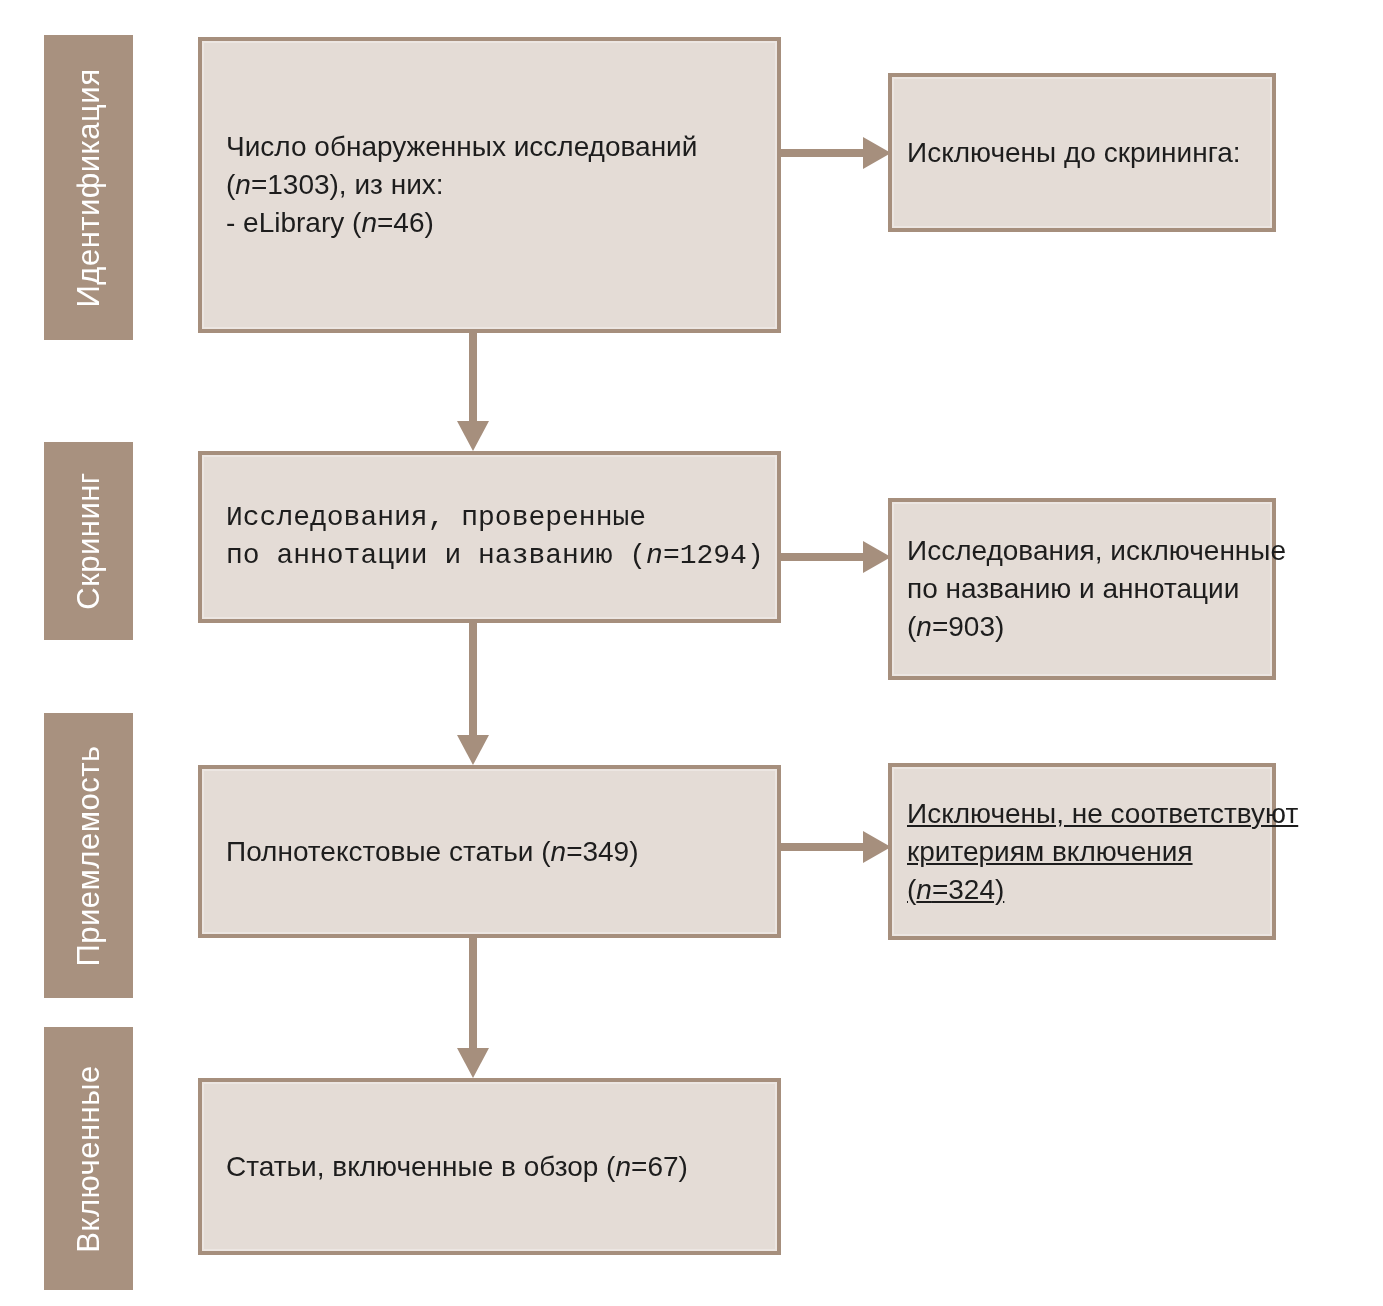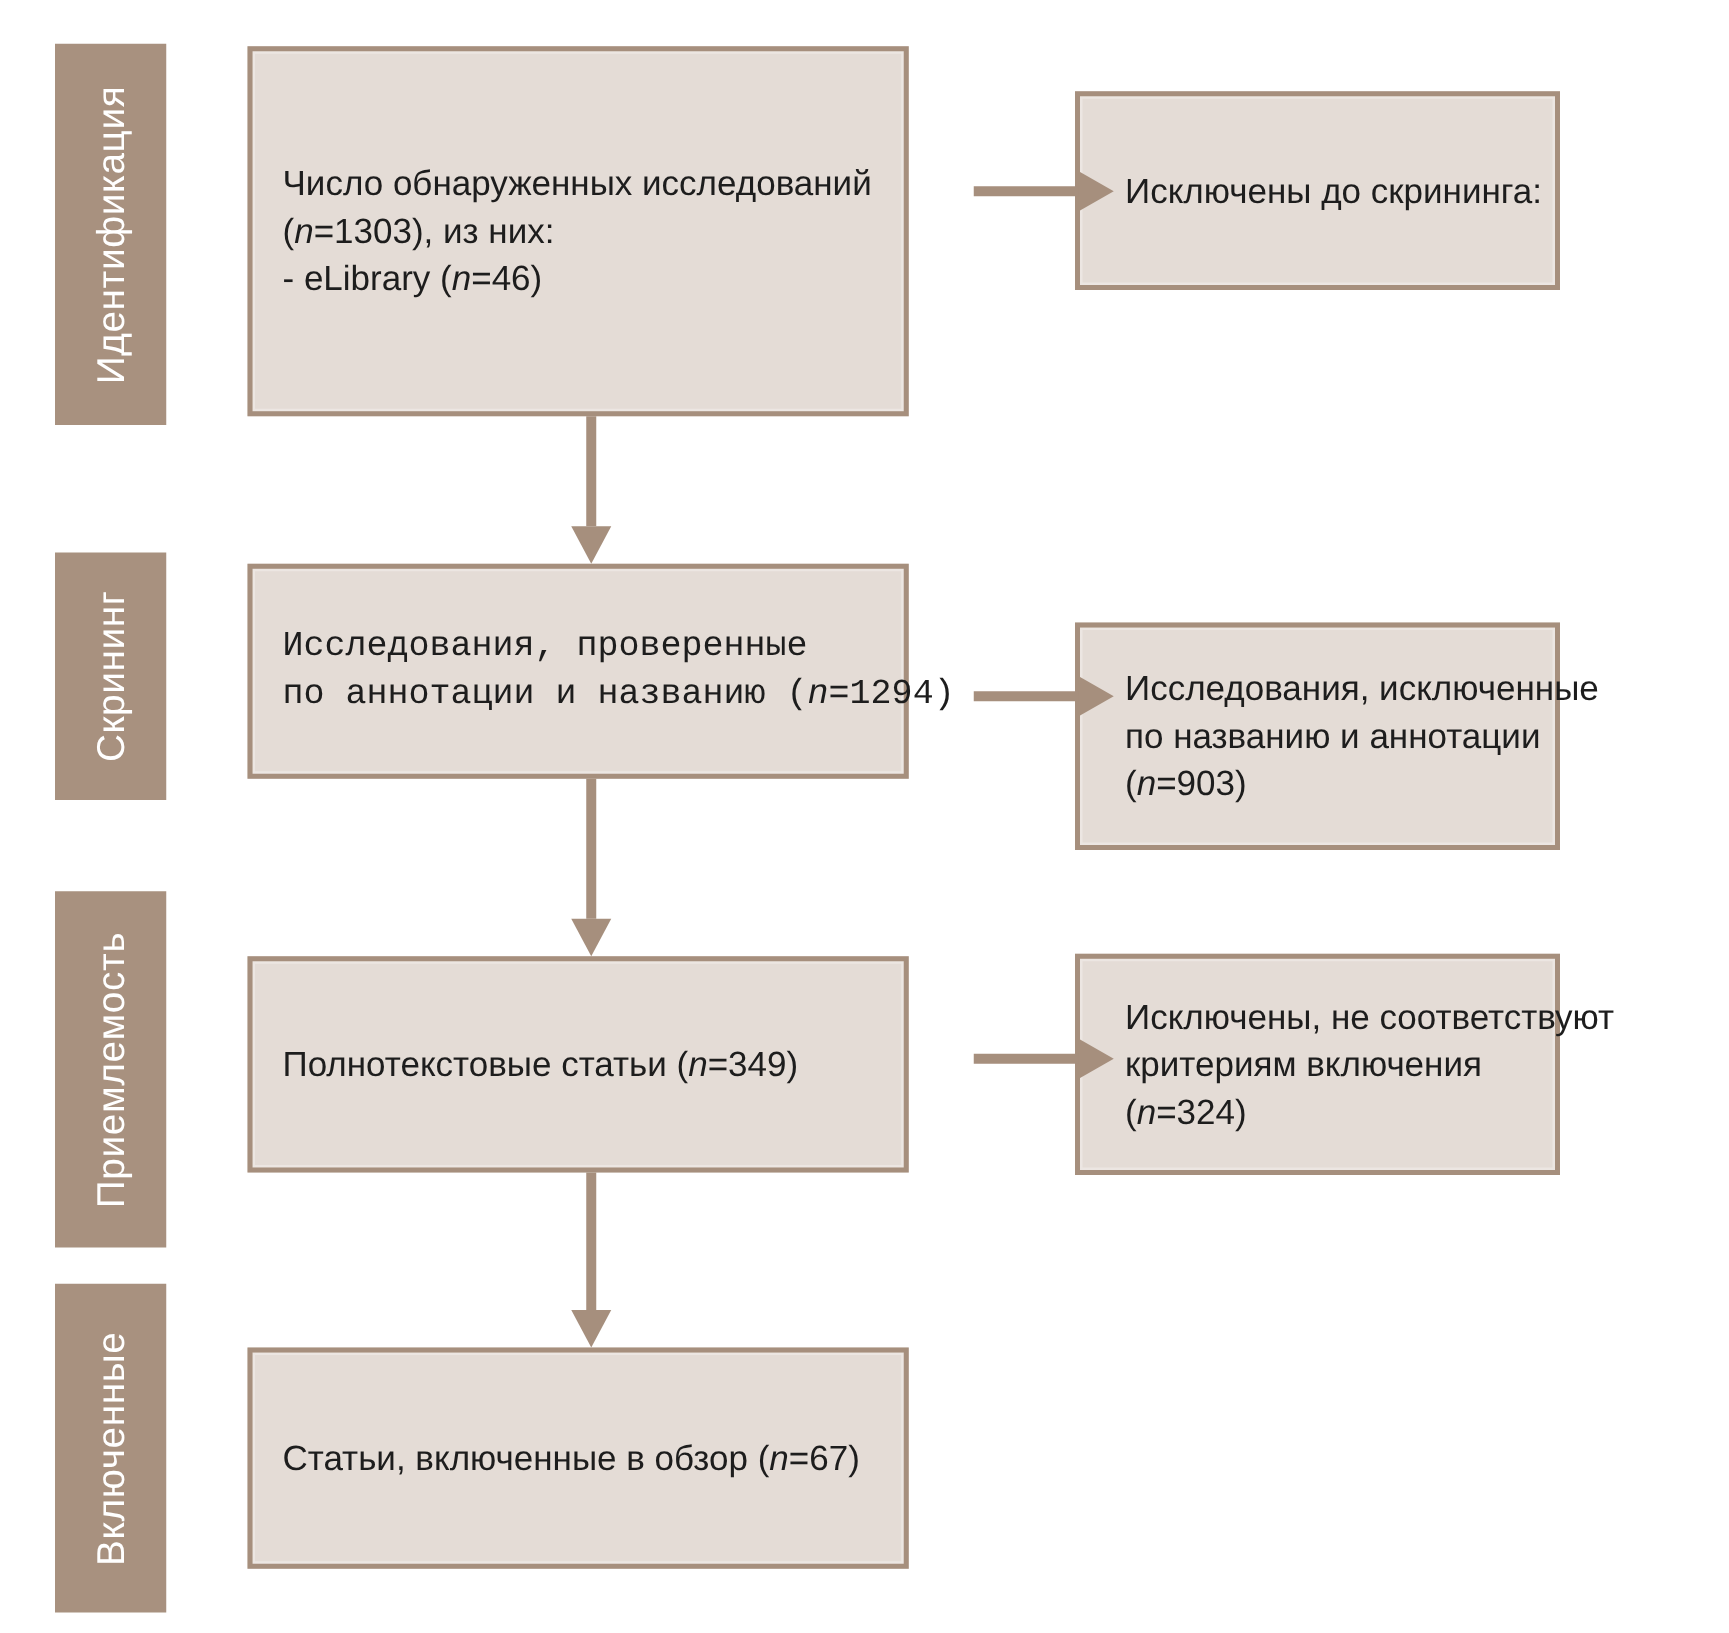--- a/index.html
+++ b/index.html
@@ -33,29 +33,29 @@
     background: #e4dcd6;
     border: 4px solid #a68f7d;
     box-sizing: border-box;
     box-shadow: inset 0 0 0 2px rgba(255,255,255,0.30);
     display: flex;
     flex-direction: column;
     justify-content: center;
     font-size: 28px;
     line-height: 38px;
   }
-  .box.main { left: 198px; width: 529px; padding-left: 24px; padding-right: 12px; }
-  .box.side { left: 860px; width: 388px; padding-left: 36px; padding-right: 12px; }
+  .box.main { left: 198px; width: 583px; padding-left: 24px; padding-right: 12px; }
+  .box.side { left: 888px; width: 388px; padding-left: 15px; padding-right: 12px; }
   .m1 { top: 37px;   height: 296px; }
   .m2 { top: 451px;  height: 172px; font-family: Liberation Mono, monospace; }
   .m3 { top: 765px;  height: 173px; }
   .m4 { top: 1078px; height: 177px; }
   .r1 { top: 73px;   height: 159px; }
   .r2 { top: 450px;  height: 182px; margin-top: 48px; }
-  .r3 { top: 763px;  height: 177px; }
+  .r3 { top: 763px;  height: 177px; text-decoration: underline; }
   .s1 { top: 35px;   height: 305px; }
   .s2 { top: 442px;  height: 198px; }
   .s3 { top: 713px;  height: 285px; }
   .s4 { top: 1027px; height: 263px; }
   .arrow-line { position: absolute; background: #a68f7d; }
   .head-right {
     position: absolute; width: 0; height: 0;
     border-top: 16px solid transparent;
     border-bottom: 16px solid transparent;
     border-left: 28px solid #a68f7d;

